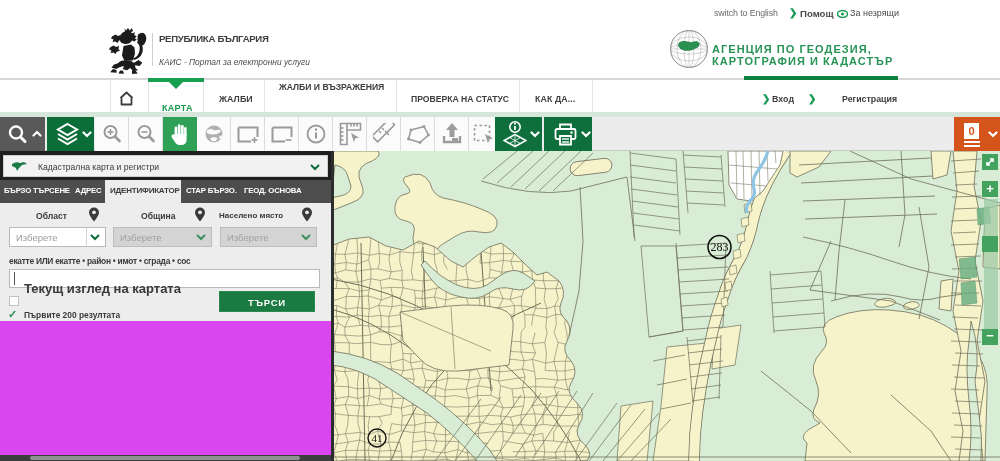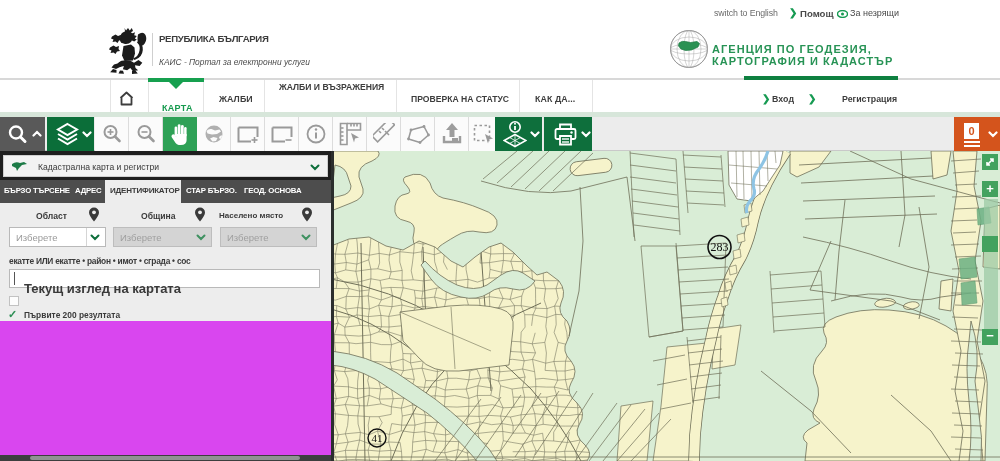--- a/index.html
+++ b/index.html
@@ -477,19 +477,20 @@
 
     <div class="abs" style="left:9px;top:66px;width:311px;height:19px;background:#fff;border:1px solid #b9b9b9;">
       <div class="abs" style="left:4px;top:2px;width:1px;height:13px;background:#555;"></div>
     </div>
 
     <div class="abs" style="left:9px;top:93px;width:10px;height:10px;background:#fdfdfd;border:1px solid #c2c2c2;"></div>
     <div class="abs" style="left:24px;top:78px;font-size:13px;font-weight:bold;color:#3a3a3a;">Текущ изглед на картата</div>
     <div class="abs" style="left:8px;top:105px;font-size:11px;font-weight:bold;color:#2e8f55;">✓</div>
     <div class="abs" style="left:24px;top:107px;font-size:8.4px;font-weight:bold;color:#3a3a3a;">Първите 200 резултата</div>
 
+    <div class="abs" style="left:219px;top:88px;width:96px;height:21px;background:#1b7a42;border:1px solid #2c8a50;color:#fff;font-size:9.5px;font-weight:bold;text-align:center;line-height:21px;letter-spacing:0.8px;">ТЪРСИ</div>
   </div>
 
   <div class="abs" style="left:0;top:304px;width:334px;height:6px;background:#3c3f3e;"></div>
   <div class="abs" style="left:30px;top:305px;width:270px;height:4px;background:#8f9392;border-radius:2px;"></div>
 
   <div class="abs" style="left:331px;top:0;width:3px;height:310px;background:#2b2e2d;"></div>
 </div>
 
 </body></html>

